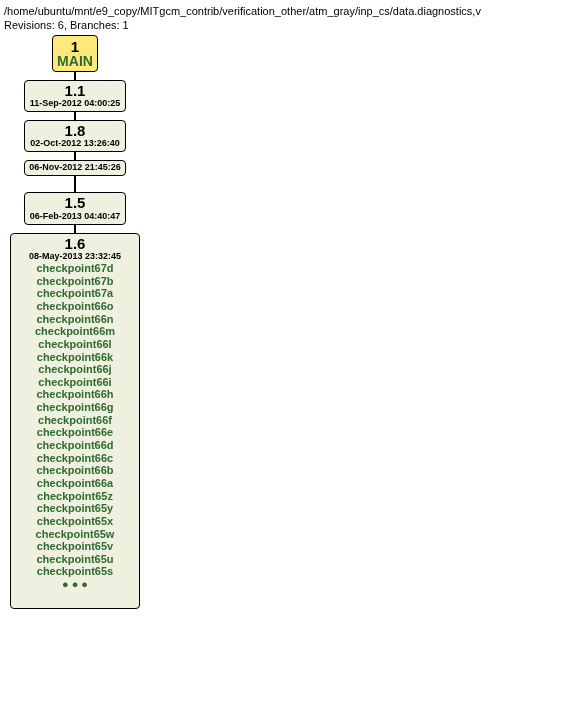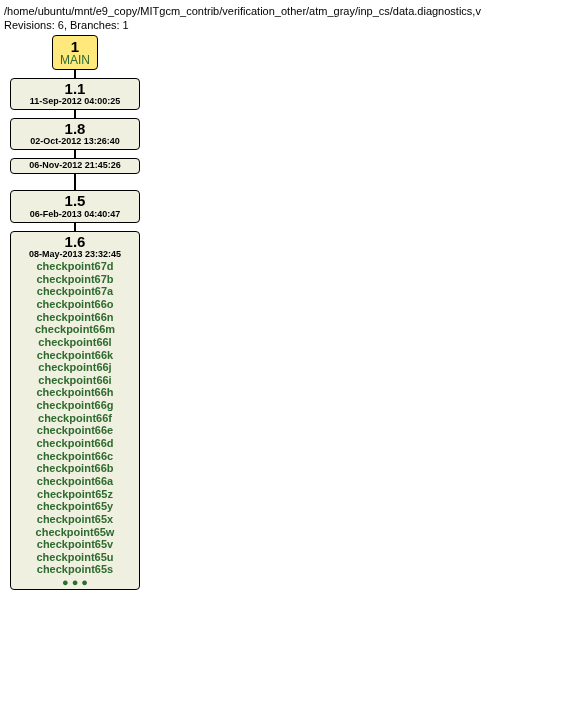--- a/index.html
+++ b/index.html
@@ -36,45 +36,45 @@
     background: #f0f0e0;
     text-align: center;
     padding: 2px 4px 2px 4px;
     box-sizing: border-box;
   }
   .node.main {
     background: #ffe87c;
     width: 46px;
   }
   .node.rev {
-    width: 130px;
+    width: 102px;
   }
   .node.final {
     width: 130px;
-    padding-bottom: 1px;
+    padding-bottom: 18px;
   }
   .rev-num {
     font-size: 15px;
     font-weight: bold;
     line-height: 1.1;
   }
   .rev-date {
     font-size: 9px;
     line-height: 1.1;
     font-weight: bold;
   }
   .main-num {
     font-size: 15px;
     font-weight: bold;
     line-height: 1.0;
     padding-top:1px;
   }
   .main-label {
-    font-size: 12px;
-    font-weight: normal;
+    font-size: 14px;
+    font-weight: bold;
     color: #2e6b2e;
     line-height: 1.0;
     padding-bottom:1px;
   }
   .tags {
     display: flex;
     flex-direction: column;
     align-items: center;
   }
   .tag {

